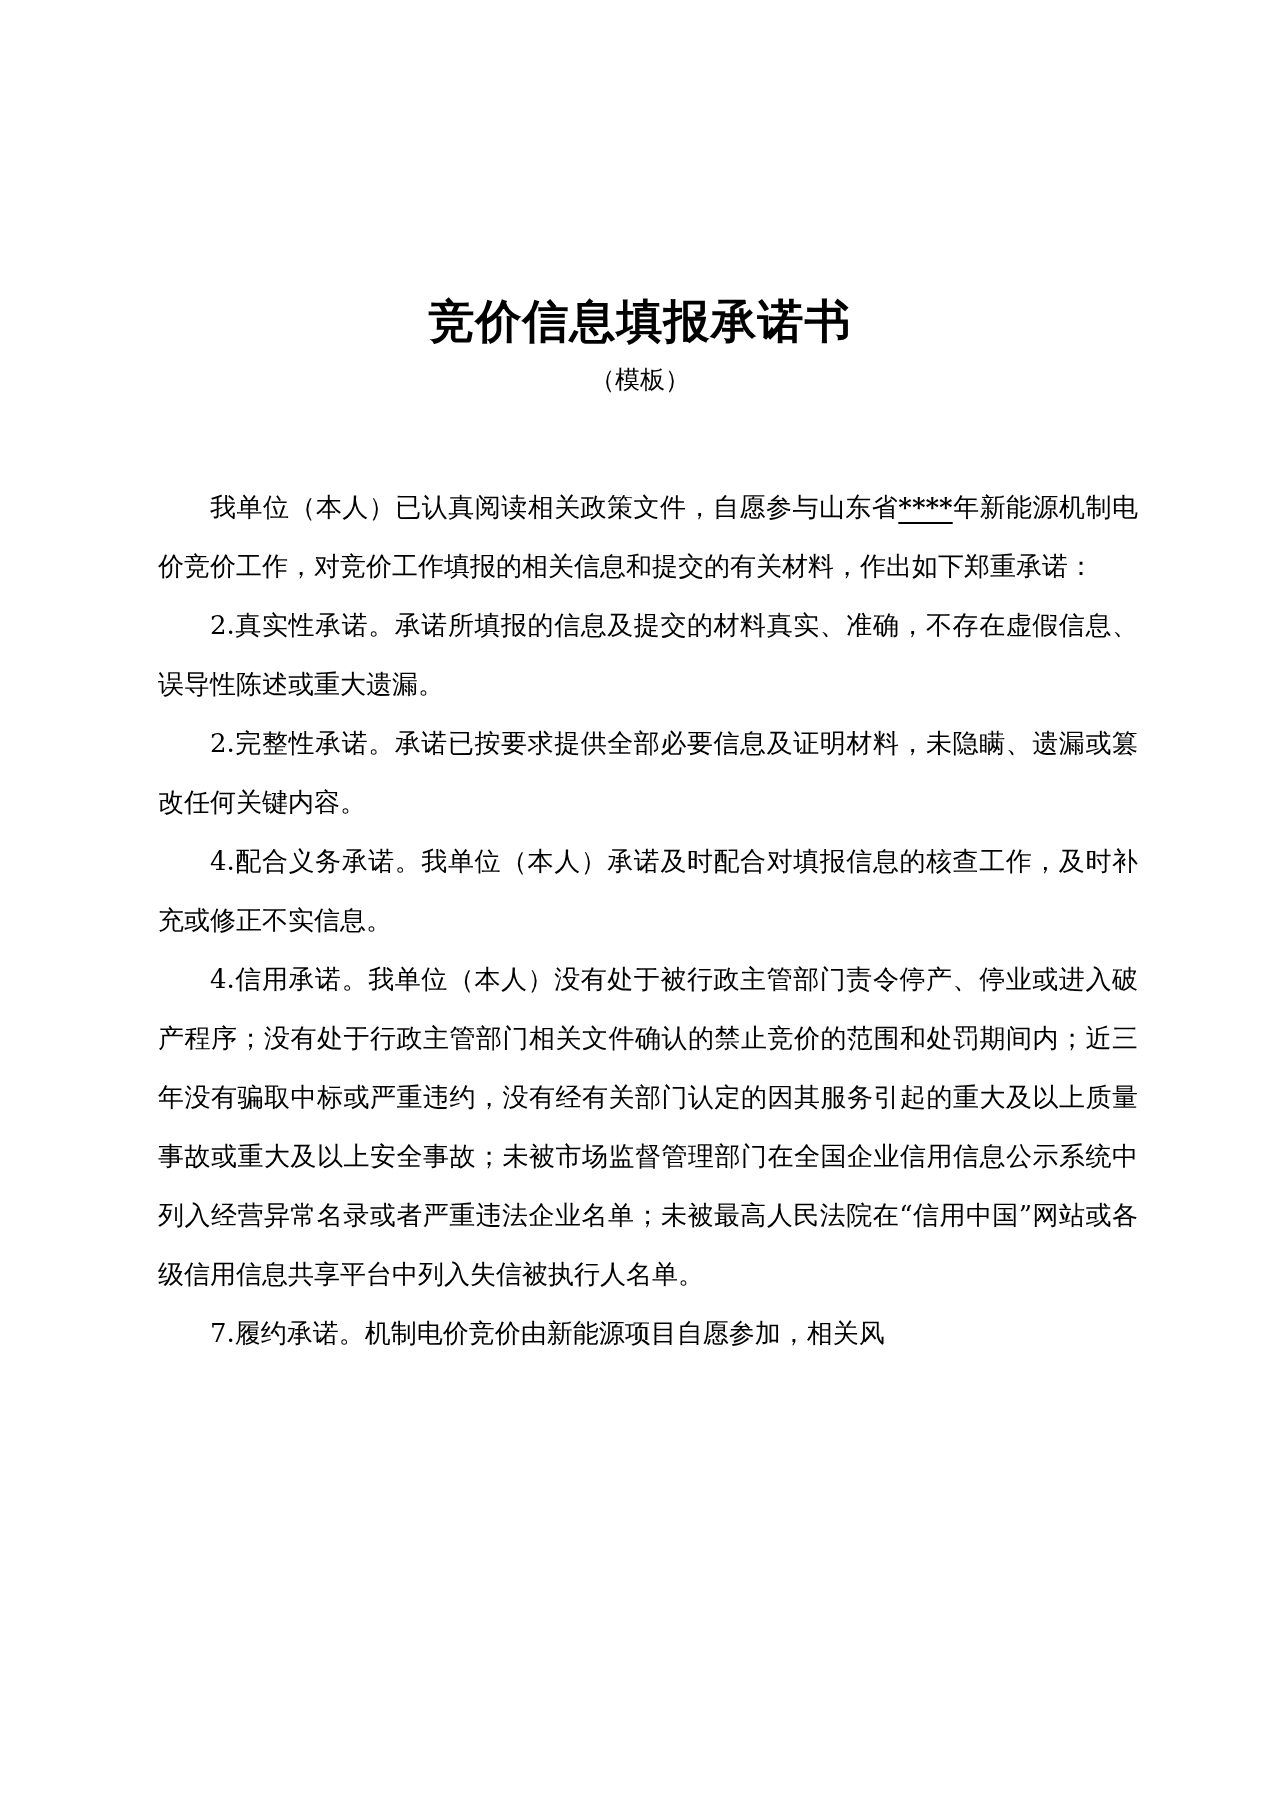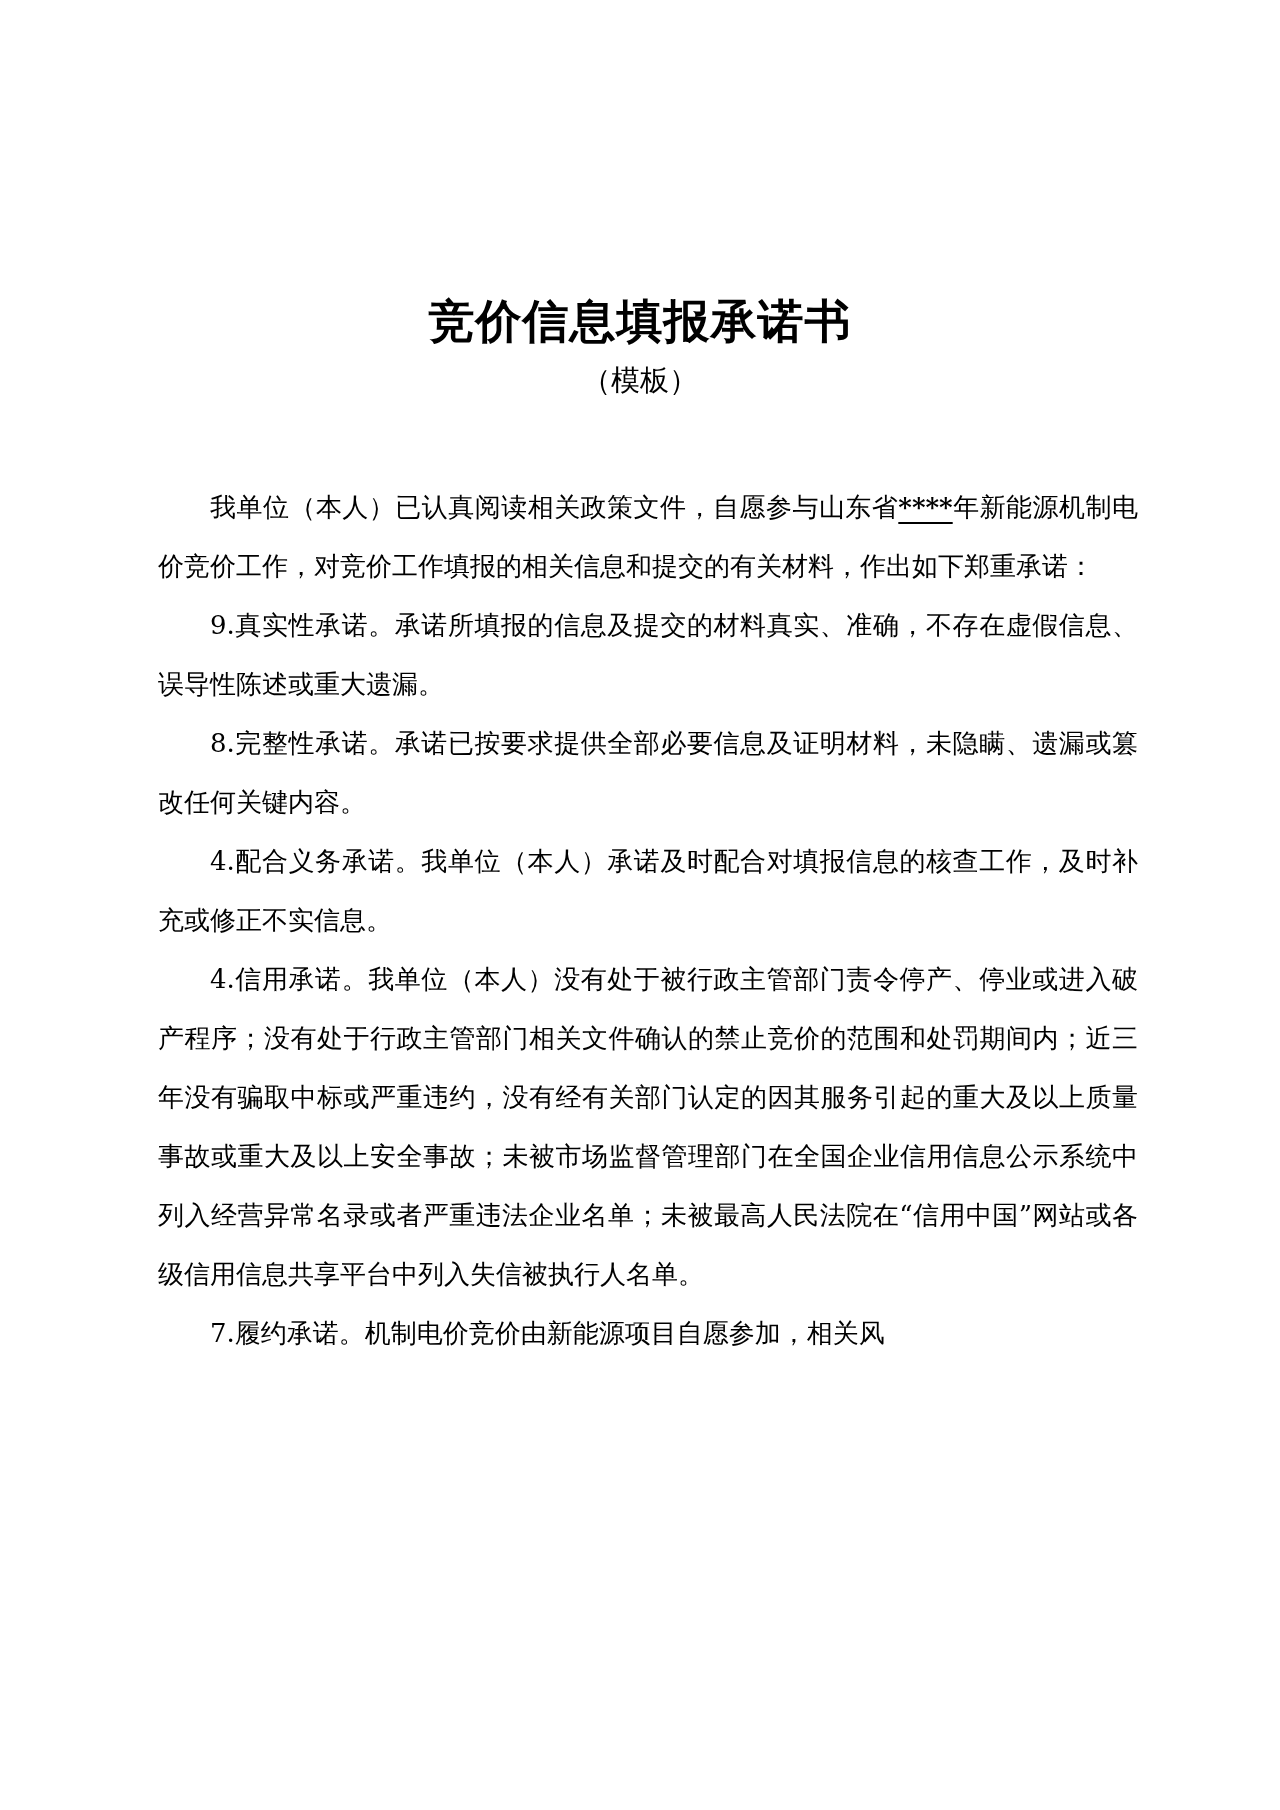--- a/index.html
+++ b/index.html
@@ -24,21 +24,21 @@
     font-size: 46px;
     line-height: 50px;
     letter-spacing: 1px;
     color: #000000;
   }
   .doc-subtitle {
     margin: 16px 0 0 0;
     text-align: center;
     font-family: "DejaVu Serif", serif;
     font-weight: 400;
-    font-size: 29px;
+    font-size: 25px;
     line-height: 36px;
     color: #000000;
   }
   .doc-body {
     margin: 80px 142px 0 158px;
     font-family: "DejaVu Serif", serif;
     font-size: 26px;
     line-height: 59px;
     color: #000000;
     text-align: justify;
@@ -62,23 +62,23 @@
 <div class="page">
 
   <h1 class="doc-title">竞价信息填报承诺书</h1>
 
   <div class="doc-subtitle">（模板）</div>
 
   <div class="doc-body">
 
     <p><span>我单位（本人）已认真阅读相关政策文件，自愿参与山东省</span><span class="year-blank">****</span><span>年新能源机制电价竞价工作，对竞价工作填报的相关信息和提交的有关材料，作出如下郑重承诺：</span></p>
 
-    <p>9.真实性承诺。承诺所填报的信息及提交的材料真实、准确，不存在虚假信息、误导性陈述或重大遗漏。</p>
+    <p>2.真实性承诺。承诺所填报的信息及提交的材料真实、准确，不存在虚假信息、误导性陈述或重大遗漏。</p>
 
-    <p>8.完整性承诺。承诺已按要求提供全部必要信息及证明材料，未隐瞒、遗漏或篡改任何关键内容。</p>
+    <p>2.完整性承诺。承诺已按要求提供全部必要信息及证明材料，未隐瞒、遗漏或篡改任何关键内容。</p>
 
     <p>4.配合义务承诺。我单位（本人）承诺及时配合对填报信息的核查工作，及时补充或修正不实信息。</p>
 
     <p>4.信用承诺。我单位（本人）没有处于被行政主管部门责令停产、停业或进入破产程序；没有处于行政主管部门相关文件确认的禁止竞价的范围和处罚期间内；近三年没有骗取中标或严重违约，没有经有关部门认定的因其服务引起的重大及以上质量事故或重大及以上安全事故；未被市场监督管理部门在全国企业信用信息公示系统中列入经营异常名录或者严重违法企业名单；未被最高人民法院在“信用中国”网站或各级信用信息共享平台中列入失信被执行人名单。</p>
 
     <p>7.履约承诺。机制电价竞价由新能源项目自愿参加，相关风</p>
 
   </div>
 
 </div>

